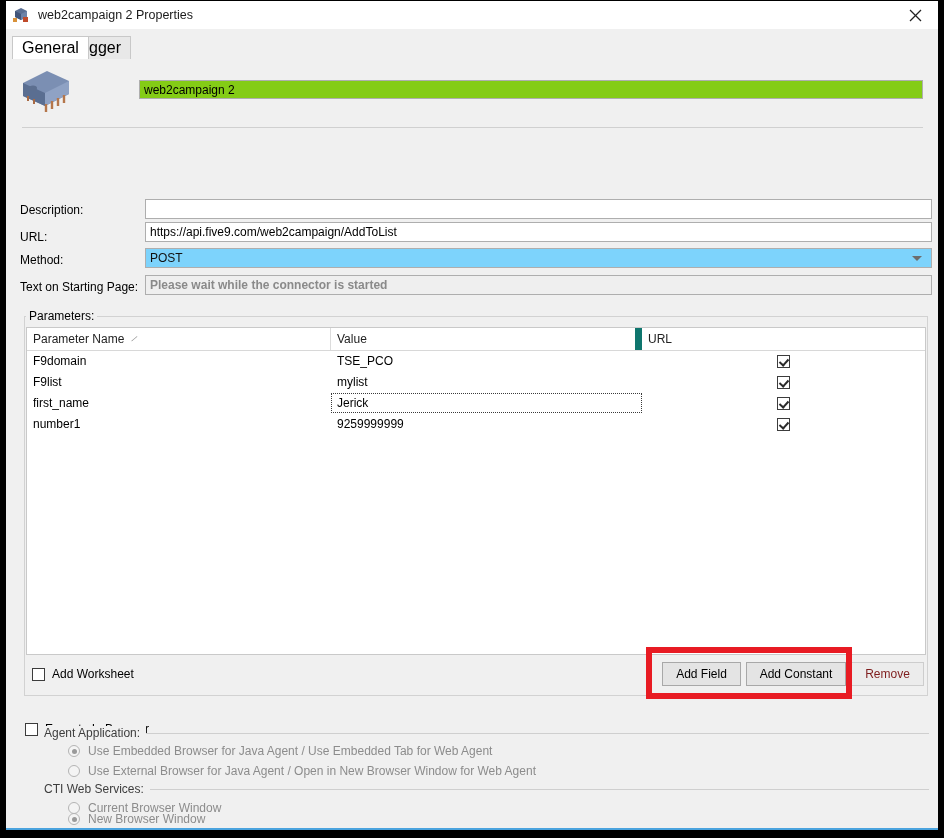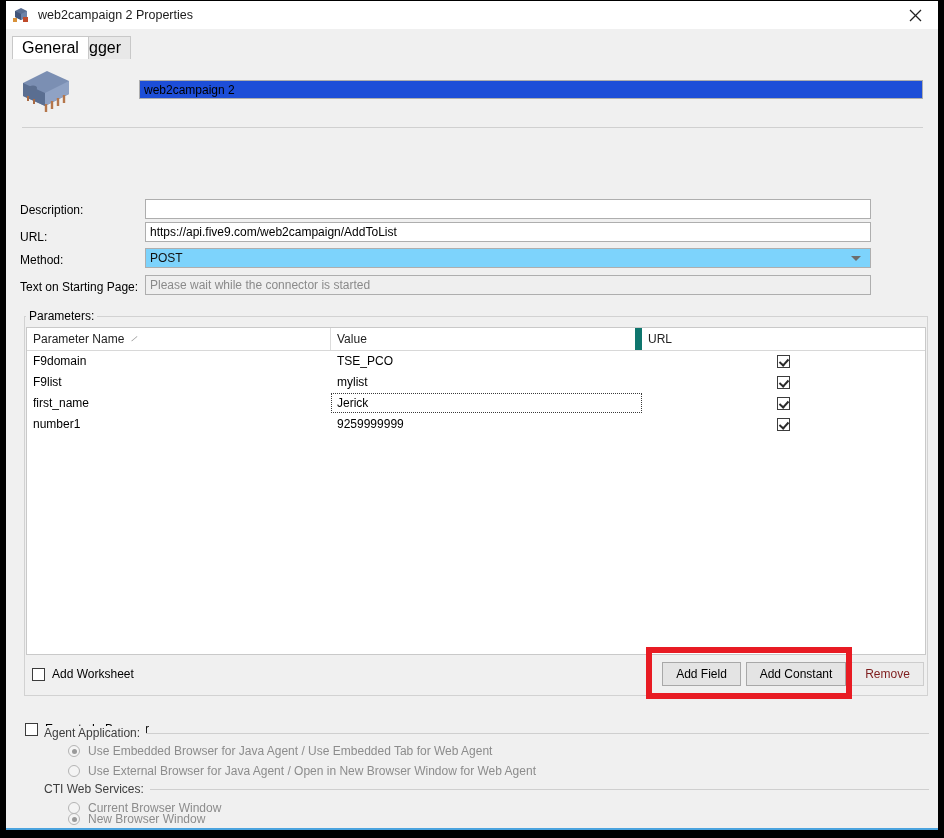--- a/index.html
+++ b/index.html
@@ -112,21 +112,21 @@
   .chip-icon {
     position: absolute;
     left: 11px; top: 7px;
     width: 58px; height: 48px;
   }
   .name-field {
     position: absolute;
     left: 133px; top: 21px;
     width: 784px; height: 19px;
     box-sizing: border-box;
-    background: #1d4ed8;
+    background: #84cc16;
     border: 1px solid #aeaeae;
     font-family: "Liberation Sans", sans-serif;
     font-size: 12px;
     color: #000;
     padding: 0 4px;
     line-height: 17px;
     outline: none;
   }
   .hdr-sep {
     position: absolute;
@@ -139,39 +139,40 @@
   .lbl {
     position: absolute;
     left: 14px;
     font-size: 12px;
     color: #000;
     white-space: nowrap;
   }
   .fld {
     position: absolute;
     left: 139px;
-    width: 726px;
+    width: 787px;
     height: 20px;
     box-sizing: border-box;
     border: 1px solid #aeaeae;
     background: #ffffff;
     font-family: "Liberation Sans", sans-serif;
     font-size: 12px;
     color: #000;
     padding: 0 4px;
     line-height: 18px;
     outline: none;
   }
   .fld.disabled {
     background: #7dd3fc;
     color: #111;
   }
   .fld.readonly-light {
     background: #efefef;
     color: #8a8a8a;
+    font-weight: bold;
   }
   .combo-arrow {
     position: absolute;
     right: 9px;
     top: 50%;
     margin-top: -2px;
     width: 0; height: 0;
     border-left: 5px solid transparent;
     border-right: 5px solid transparent;
     border-top: 5px solid #6d6d6d;

